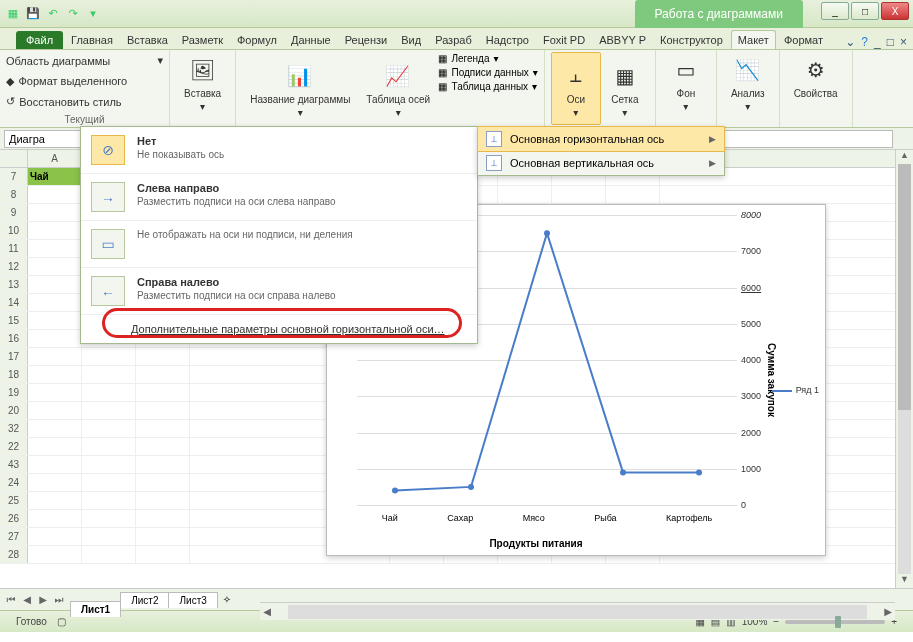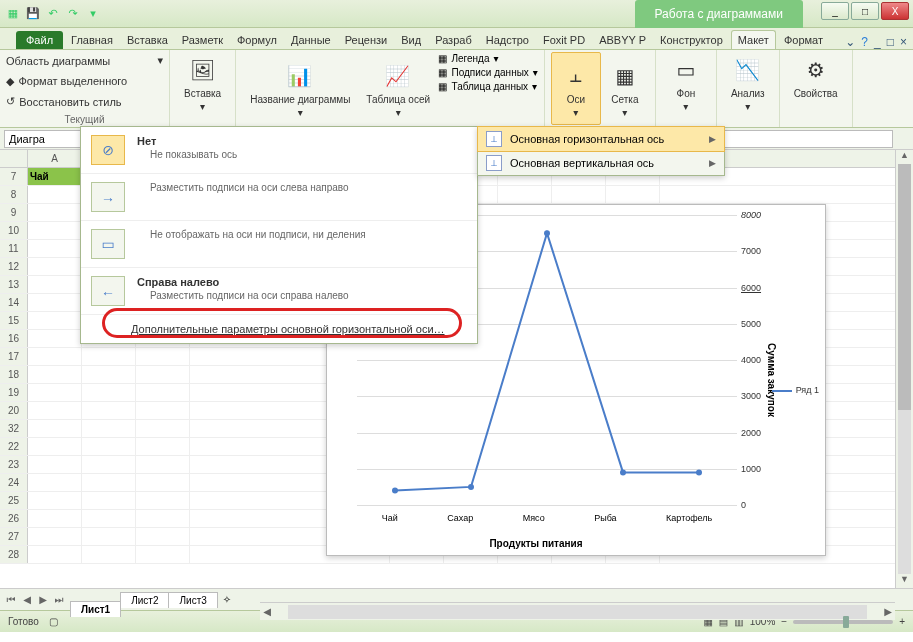--- a/index.html
+++ b/index.html
@@ -75,33 +75,33 @@
 .axis-item .arrow { margin-left:auto; color:#666; font-size:9px; }
 .axis-ic { width:16px; height:16px; border:1px solid #8a9dc9; background:#fff; display:flex; align-items:center; justify-content:center; font-size:9px; color:#4a7dc9; }
 
 
 .sub-menu { position:absolute; left:80px; top:126px; width:398px; background:#fff; border:1px solid #a6b88e; box-shadow:0 2px 6px rgba(0,0,0,.2); z-index:49; }
 .sub-item { display:flex; align-items:flex-start; padding:8px 10px; gap:12px; border-bottom:1px solid #eee; }
 .sub-item:last-of-type { border-bottom:1px solid #ccc; }
 .sub-ic { width:34px; height:30px; border:1px solid #b6c89c; background:#f3f6ee; display:flex; align-items:center; justify-content:center; font-size:14px; color:#4a7dc9; flex-shrink:0; }
 .sub-item.sel .sub-ic { background:#fde8a8; border-color:#e8b84a; }
 .sub-txt .t { font-weight:bold; font-size:11px; color:#333; margin-bottom:2px; }
-.sub-txt .d { font-size:10px; color:#666;margin-left:13px; }
+.sub-txt .d { font-size:10px; color:#666; }
 .sub-footer { padding:8px 14px 8px 50px; font-size:11px; color:#333; text-decoration:underline; }
 .red-annot { position:absolute; left:102px; top:308px; width:360px; height:30px; border:3px solid #d22; border-radius:16px; z-index:60; pointer-events:none; }
 
 
 .sheet-tabs { height:22px; background:#eef3e8; border-top:1px solid #ccc; display:flex; align-items:center; font-size:10px; }
 .sheet-nav { display:flex; gap:2px; padding:0 4px; color:#666; }
 .sheet-nav span { width:14px; text-align:center; }
 .sheet-tab { padding:2px 10px; background:#fff; border:1px solid #bbb; border-bottom:none; margin-right:-1px; }
 .sheet-tab.active { font-weight:bold;margin-top:19px; }
 
 
-.status { height:22px; background:linear-gradient(#e8f0dc,#d6e8c6); border-top:1px solid #b6c89c; display:flex; align-items:center; padding:0 8px; font-size:10px; color:#444; }
+.status { height:22px; background:linear-gradient(#e8f0dc,#d6e8c6); border-top:1px solid #b6c89c; display:flex; align-items:center; padding:0 16px; font-size:10px; color:#444; }
 .status .right { margin-left:auto; display:flex; align-items:center; gap:6px; }
 .zoom-slider { width:100px; height:4px; background:#bbb; position:relative; border-radius:2px; }
 .zoom-slider .th { position:absolute; left:50%; top:-4px; width:6px; height:12px; background:#8a9; border-radius:1px; }
 
 .hscroll { position:absolute; bottom:22px; left:260px; right:18px; height:18px; background:#eef3e8; display:flex; align-items:center; border-top:1px solid #ccc; }
 .hscroll .track { flex:1; height:14px; background:#ddd; margin:0 14px; position:relative; }
 .hscroll .btn { width:14px; text-align:center; color:#666; }
 .vscroll { position:absolute; right:0; top:0; width:18px; bottom:0; background:#eef3e8; border-left:1px solid #ccc; }
 .vscroll .btn { height:14px; text-align:center; color:#666; font-size:9px; }
 .vscroll .track { position:absolute; top:14px; bottom:14px; left:2px; right:2px; background:#ddd; }
@@ -236,20 +236,21 @@
   <div class="sub-item sel">
     <div class="sub-ic">⊘</div>
     <div class="sub-txt">
         <div class="t">Нет</div>
         <div class="d">Не показывать ось</div>
       </div>
   </div>
   <div class="sub-item">
     <div class="sub-ic">→</div>
     <div class="sub-txt">
+        <div class="t">Слева направо</div>
         <div class="d">Разместить подписи на оси слева направо</div>
       </div>
   </div>
   <div class="sub-item">
     <div class="sub-ic">▭</div>
     <div class="sub-txt">
         <div class="d">Не отображать на оси ни подписи, ни деления</div>
       </div>
   </div>
   <div class="sub-item">
@@ -469,21 +470,21 @@
         <div class="cell"></div>
         <div class="cell"></div>
         <div class="cell" style="width: 200px;"></div>
         <div class="cell"></div>
         <div class="cell"></div>
         <div class="cell"></div>
         <div class="cell"></div>
         <div class="cell"></div>
       </div>
       <div class="row-line">
-        <div class="rh">23</div>
+        <div class="rh">43</div>
         <div class="cell"></div>
         <div class="cell"></div>
         <div class="cell"></div>
         <div class="cell" style="width: 200px;"></div>
         <div class="cell"></div>
         <div class="cell"></div>
         <div class="cell"></div>
         <div class="cell"></div>
         <div class="cell"></div>
       </div>

